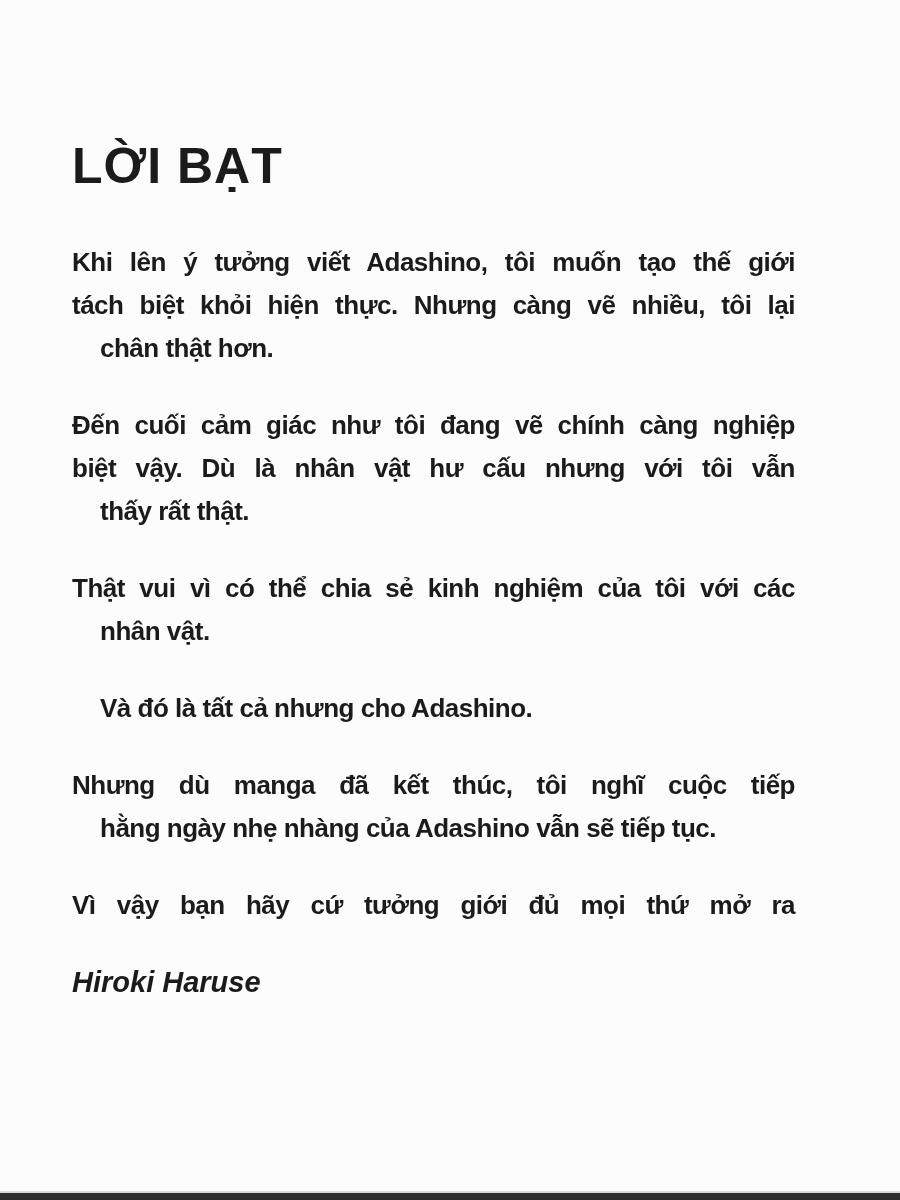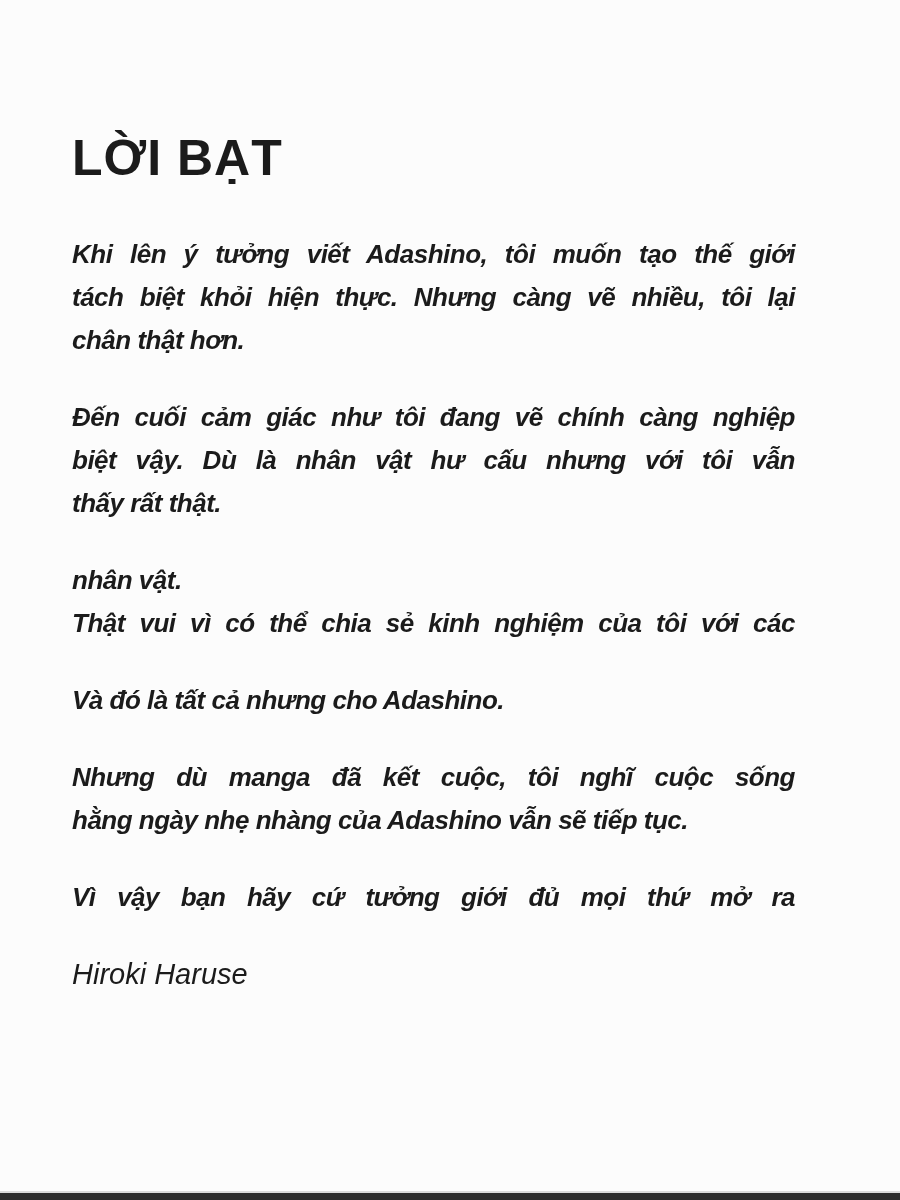--- a/index.html
+++ b/index.html
@@ -16,50 +16,50 @@
     font-family: "Liberation Sans", sans-serif;
     overflow: hidden;
   }
   .content {
     position: absolute;
     left: 72px;
     top: 125px;
     width: 723px;
   }
   .title {
-    margin: 8px 0 50px 0;
+    margin: 16px 0 50px 0;
     font-family: "Liberation Sans", sans-serif;
     font-weight: 700;
     font-size: 50px;
     line-height: 1;
     letter-spacing: 1px;
     color: var(--page-fg, #1b1b1b);
   }
   .para {
     margin: 0 0 34px 0;
     font-weight: 700;
     font-size: 26px;
     line-height: 43px;
     letter-spacing: -0.5px;
   }
   .line {
     display: block;
     text-align: justify;
     text-align-last: justify;
     white-space: nowrap;
-    font-style: italic;
   }
   .line.last {
     text-align-last: left;
     white-space: normal;
+    margin-left: 28px;
   }
   .signature {
     margin: 9px 0 0 0;
     font-style: italic;
-    font-weight: 400;
+    font-weight: 700;
     font-size: 29px;
     line-height: 43px;
     letter-spacing: 0;
   }
   .scan-edge-light {
     position: absolute;
     left: 0;
     right: 0;
     bottom: 7px;
     height: 2px;
@@ -85,28 +85,28 @@
           <span class="line">Khi lên ý tưởng viết Adashino, tôi muốn tạo thế giới</span>
           <span class="line">tách biệt khỏi hiện thực. Nhưng càng vẽ nhiều, tôi lại</span>
           <span class="line last">chân thật hơn.</span>
         </p>
         <p class="para">
           <span class="line">Đến cuối cảm giác như tôi đang vẽ chính càng nghiệp</span>
           <span class="line">biệt vậy. Dù là nhân vật hư cấu nhưng với tôi vẫn</span>
           <span class="line last">thấy rất thật.</span>
         </p>
         <p class="para">
+          <span class="line">Thật vui vì có thể chia sẻ kinh nghiệm của tôi với các</span>
           <span class="line last">nhân vật.</span>
-          <span class="line">Thật vui vì có thể chia sẻ kinh nghiệm của tôi với các</span>
         </p>
         <p class="para">
           <span class="line last">Và đó là tất cả nhưng cho Adashino.</span>
         </p>
         <p class="para">
-          <span class="line">Nhưng dù manga đã kết cuộc, tôi nghĩ cuộc sống</span>
+          <span class="line">Nhưng dù manga đã kết thúc, tôi nghĩ cuộc tiếp</span>
           <span class="line last">hằng ngày nhẹ nhàng của Adashino vẫn sẽ tiếp tục.</span>
         </p>
         <p class="para">
           <span class="line">Vì vậy bạn hãy cứ tưởng giới đủ mọi thứ mở ra</span>
         </p>
       </div>
     <p class="signature">Hiroki Haruse</p>
   </div>
   <div class="scan-edge-light"></div>
   <div class="scan-edge-bar"></div>

